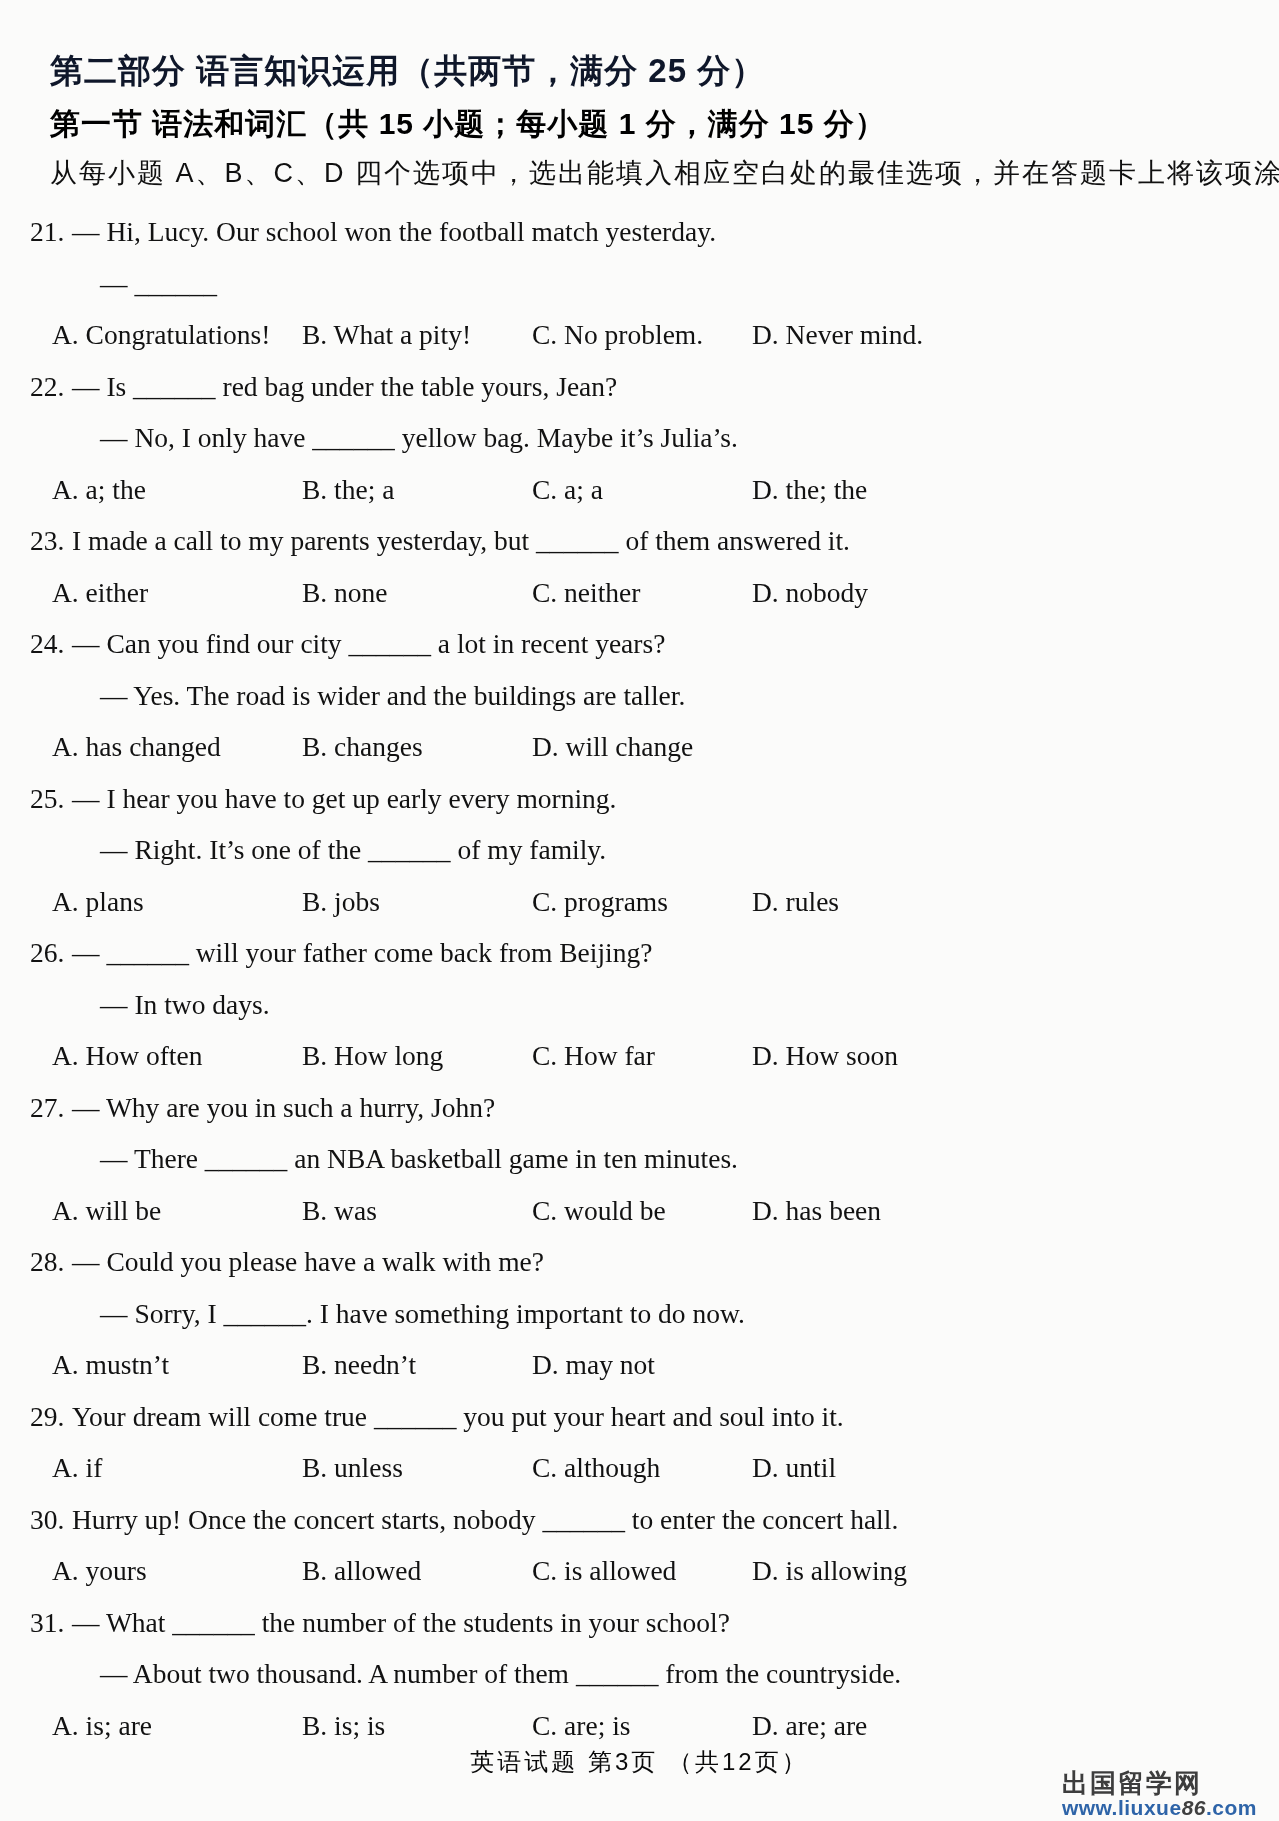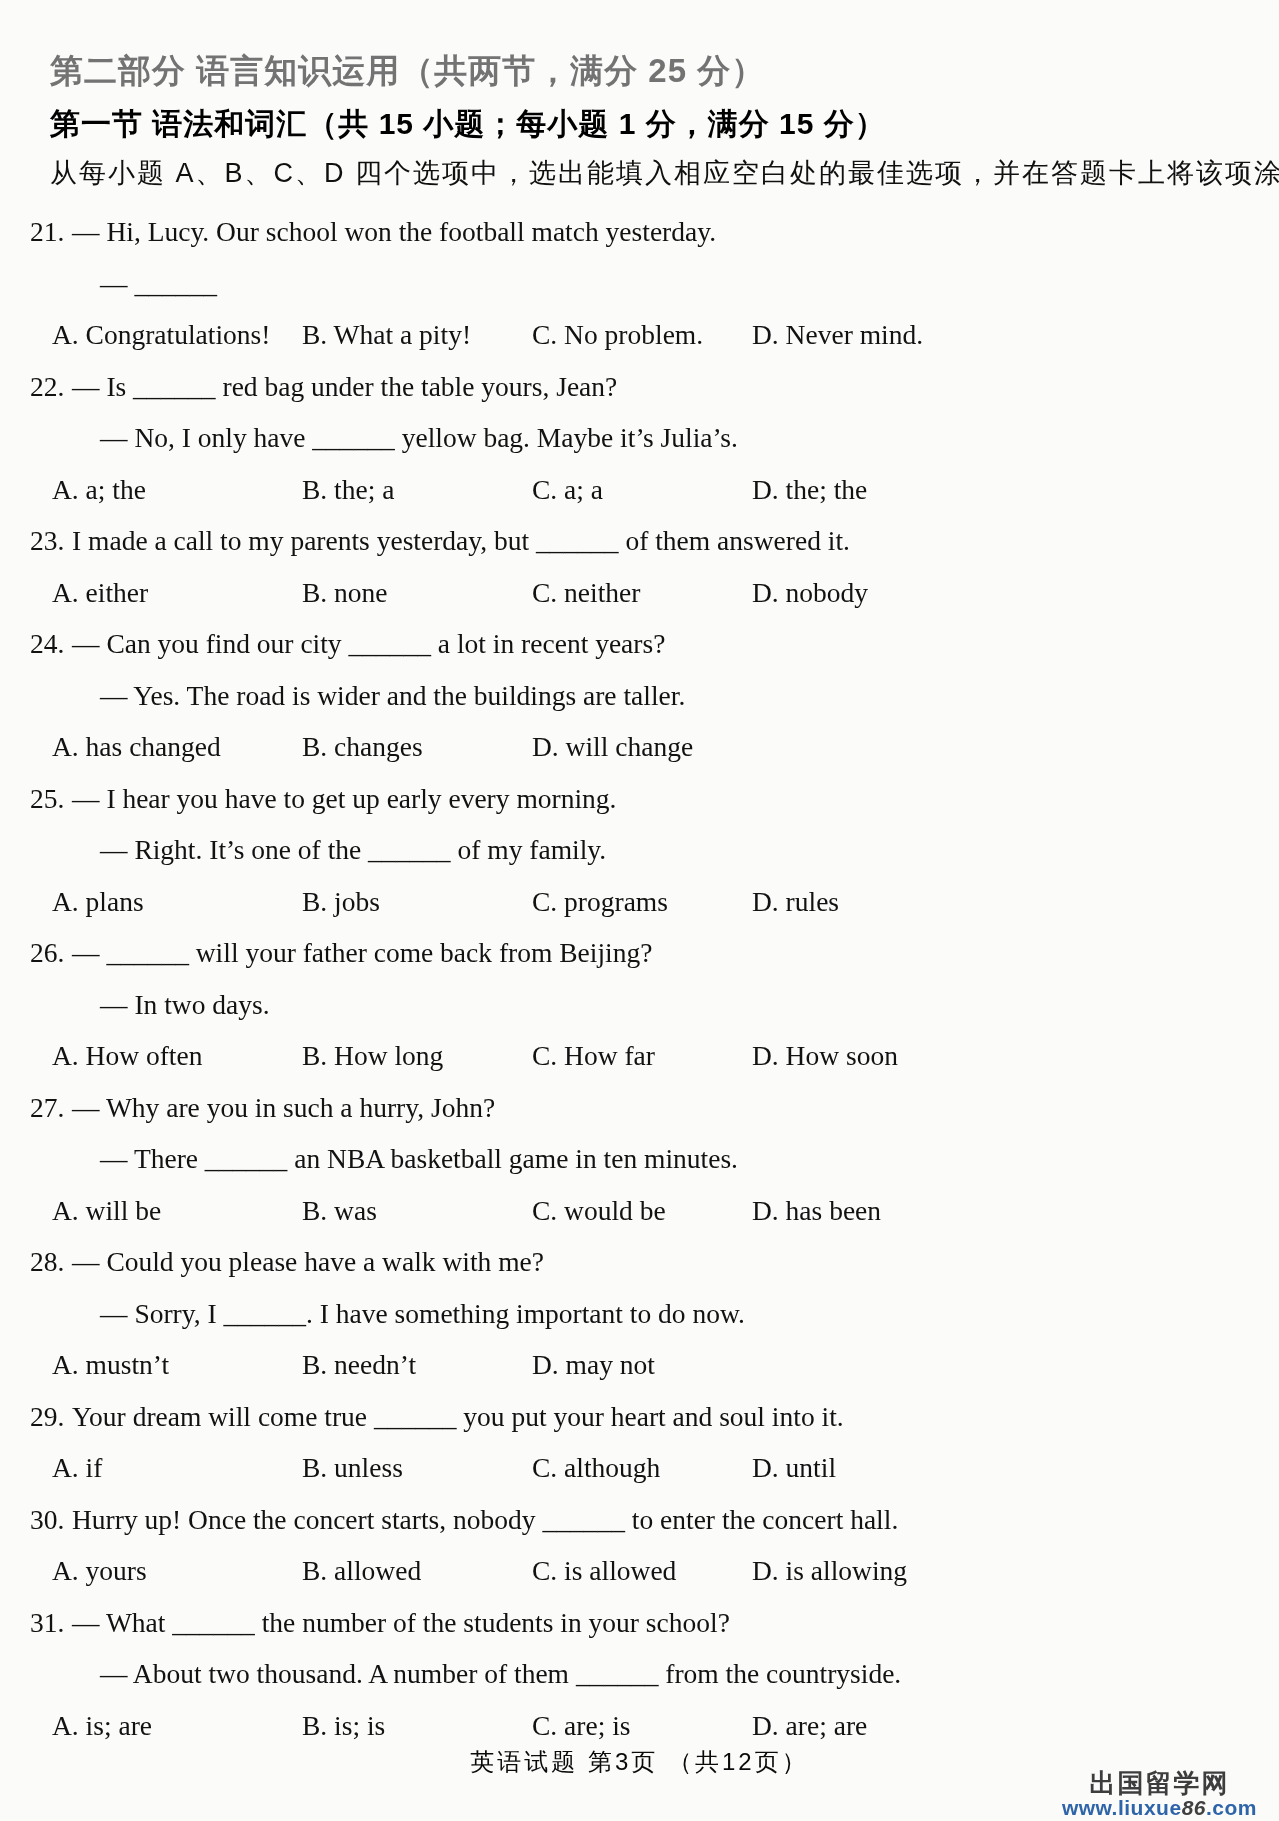--- a/index.html
+++ b/index.html
@@ -7,21 +7,21 @@
     position:relative;
     width:1279px;height:1821px;
     background:#fbfbfa;
     color:#141414;
     overflow:hidden;
     font-family:"Liberation Serif","DejaVu Serif",serif;
   }
   .h1{
     position:absolute;left:50px;top:54px;
     font-family:"Liberation Sans","DejaVu Sans",sans-serif;
-    font-weight:bold;font-size:33px;line-height:1;color:#737373;
+    font-weight:bold;font-size:33px;line-height:1;color:#0f172a;
     letter-spacing:1px;white-space:nowrap;
   }
   .h2{
     position:absolute;left:50px;top:109px;
     font-family:"Liberation Sans","DejaVu Sans",sans-serif;
     font-weight:bold;font-size:30px;line-height:1;color:#000;
     letter-spacing:1px;white-space:nowrap;
   }
   .instr{
     position:absolute;left:50px;top:159px;
@@ -39,21 +39,21 @@
   .row.opts{padding-left:52px;display:grid;grid-template-columns:250px 230px 220px 1fr;}
   .qnum{display:inline-block;width:42px;}
   .footer{
     position:absolute;top:1748px;left:0;width:100%;
     text-align:center;
     font-family:"Liberation Sans","DejaVu Sans",sans-serif;
     font-size:24px;line-height:1.2;color:#0a0a0a;letter-spacing:3px;
   }
   .wm{
     position:absolute;right:22px;bottom:2px;
-    text-align:center;line-height:1.05;
+    text-align:left;line-height:1.05;
     font-family:"Liberation Sans","DejaVu Sans",sans-serif;
     font-weight:bold;
   }
   .wm-name{font-size:26px;color:#3d3d3d;letter-spacing:2px;}
   .wm-url{font-size:21px;letter-spacing:0.5px;}
   .wm-blue{color:#2e64a8;}
   .wm-red{color:#404040;font-style:italic;}
 </style>
 </head>
 <body>

